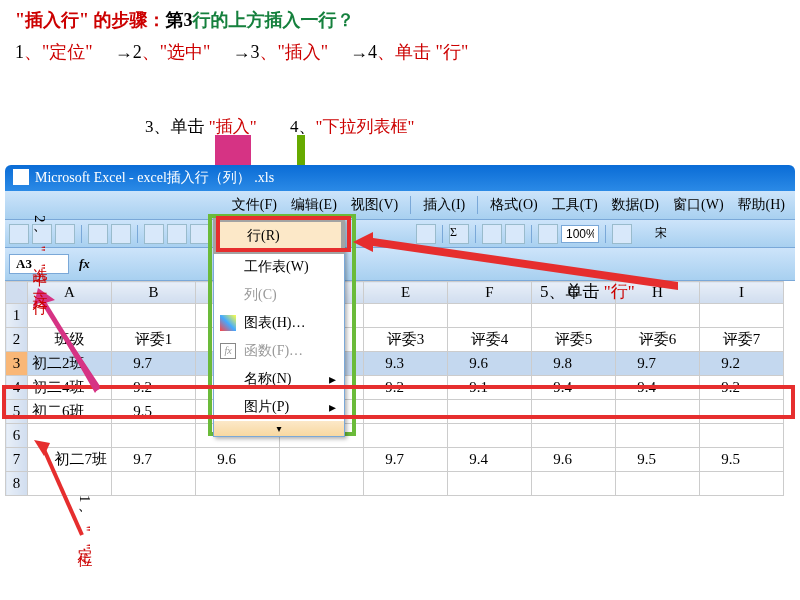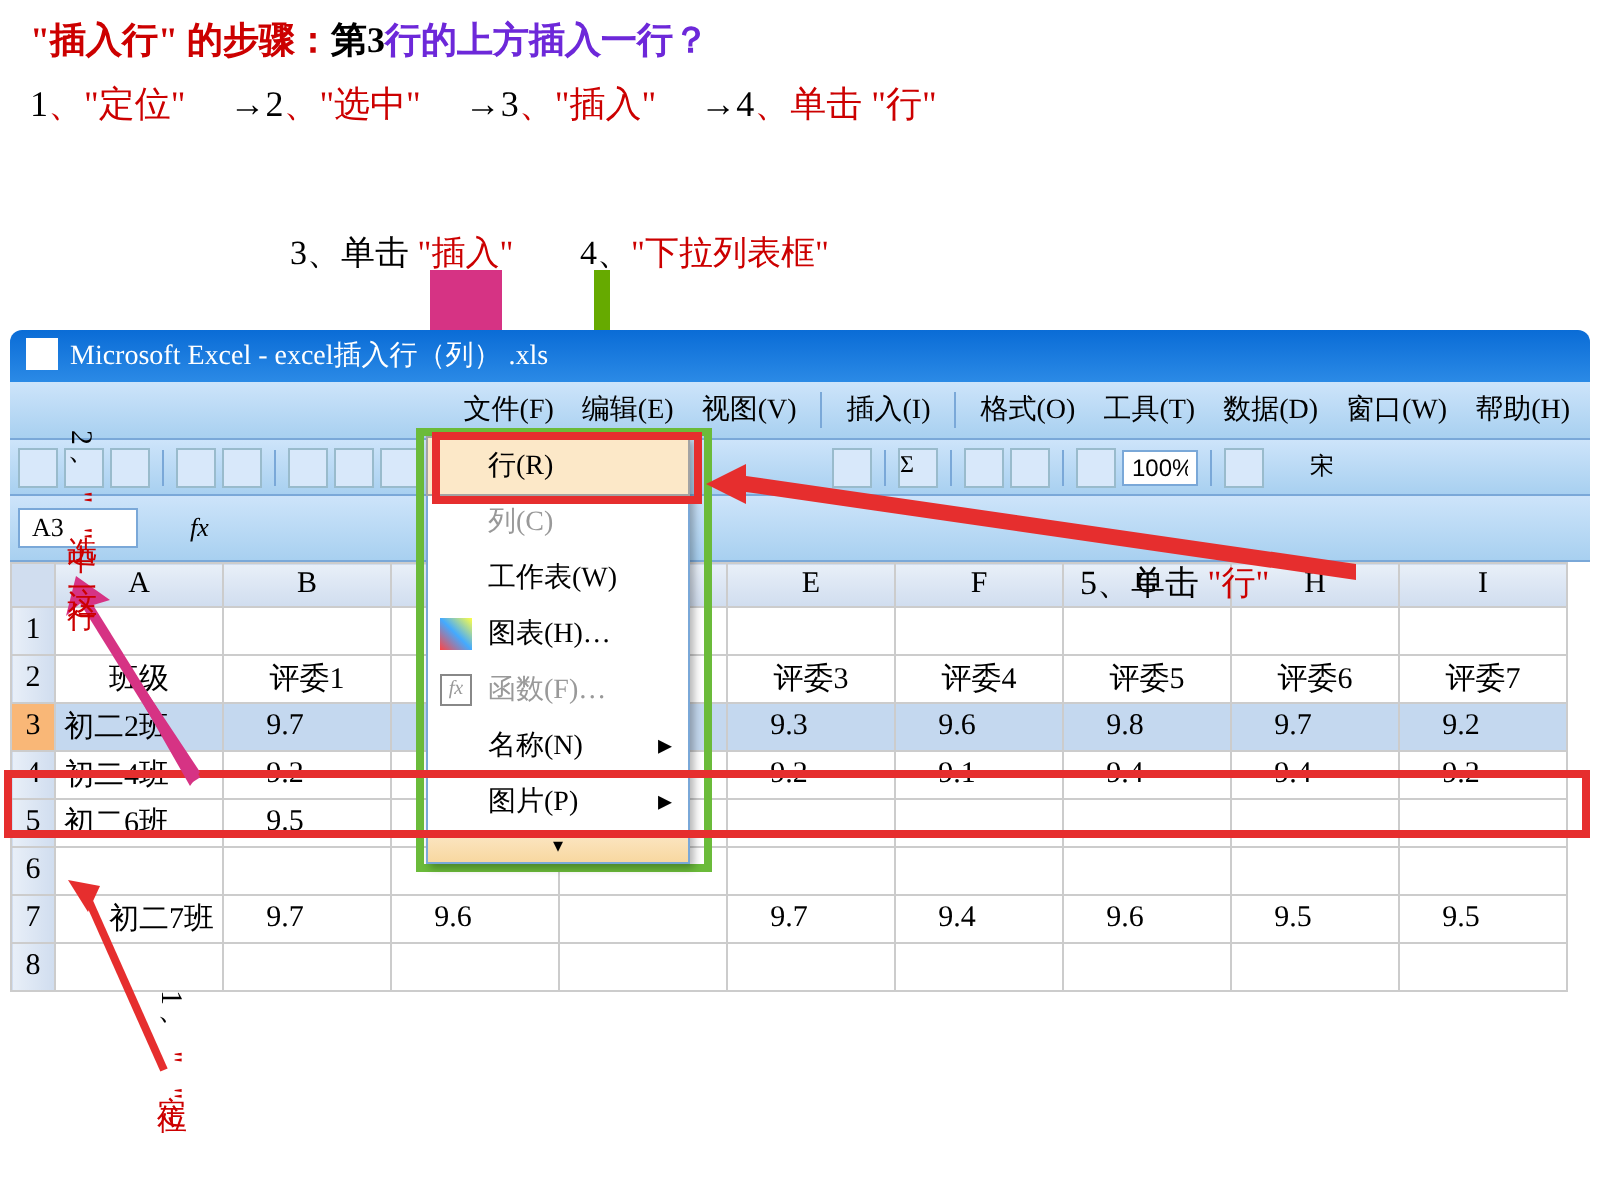--- a/index.html
+++ b/index.html
@@ -31,38 +31,38 @@
     .menubar { background: linear-gradient(#cde4fa, #a8d0f0); padding: 3px 4px; font-size: 14px; border-bottom: 1px solid #7aa8d8; display: flex; align-items: center; gap: 2px; justify-content: flex-end; }
     .menubar .mitem { padding: 2px 6px; }
     .menubar .divider { width: 1px; height: 18px; background: #7aa8d8; margin: 0 4px; }
     
     .toolbar { background: linear-gradient(#cde4fa, #a8d0f0); padding: 3px 4px; border-bottom: 1px solid #7aa8d8; display: flex; align-items: center; gap: 3px; font-size: 12px; height: 28px; }
     .tbtn { width: 20px; height: 20px; background: #d8e8fa; border: 1px solid #9bc; display: inline-block; }
     .zoom { border: 1px solid #7aa8d8; padding: 1px 4px; font-size: 12px; width: 38px; background: #fff; }
     .tb-sep { width: 1px; height: 18px; background: #7aa8d8; margin: 0 3px; }
     .font-label { margin-left: 20px; }
     
-    .formulabar { background: linear-gradient(#cde4fa, #a8d0f0); padding: 16px 4px; display: flex; align-items: center; gap: 26px; border-bottom: 1px solid #7aa8d8; height: 24px; font-size: 13px; }
+    .formulabar { background: linear-gradient(#cde4fa, #a8d0f0); padding: 16px 4px; display: flex; align-items: center; gap: 10px; border-bottom: 1px solid #7aa8d8; height: 24px; font-size: 13px; font-weight: bold; }
     .namebox { background: #fff; border: 1px solid #7aa8d8; padding: 1px 12px 1px 6px; width: 60px; }
     .fx { font-style: italic; font-family: serif; }
     
     .grid { border-collapse: collapse; font-size: 15px; }
     .grid th, .grid td { border: 1px solid #ccc; padding: 2px 4px; text-align: center; }
     .grid th { background: linear-gradient(#e8eff8, #d0ddef); font-weight: normal; height: 22px; }
     .grid .rowhdr { background: linear-gradient(to right, #e8eff8, #d0ddef); width: 22px; }
     .grid .corner { background: #d0ddef; width: 22px; }
     .grid td { height: 24px; background: #fff; }
     .grid .selrow td { background: #c4d8ef; }
     .grid .selrowhdr { background: #f9b777 !important; }
     .grid td.val { text-align: center; padding-right: 26px; }
     .grid .colh { width: 84px; }
     
     .dropdown { position: absolute; top: 218px; left: 213px; width: 132px; background: #fff; border: 1px solid #7aa8d8; box-shadow: 2px 2px 4px rgba(0,0,0,.3); font-size: 14px; z-index: 5; }
     .dropdown .dm { padding: 5px 8px 5px 30px; position: relative; display: flex; align-items: center; }
-    .dropdown .dm.hl { background: #fce8c8; border: 1px solid #a3a3a3; margin: -1px; padding: 5px 8px 5px 30px; }
+    .dropdown .dm.hl { background: #fce8c8; border: 4px solid #a3a3a3; margin: -1px; padding: 5px 8px 5px 30px; }
     .dropdown .dm .icon { position: absolute; left: 6px; width: 16px; height: 16px; }
     .dropdown .dm .chart-icon { background: linear-gradient(45deg, #f44, #4af, #ff4); }
     .dropdown .dm .fn-icon { background: #fff; border: 1px solid #888; font-size: 10px; text-align: center; line-height: 14px; font-style: italic; }
     .dropdown .dm.disabled { color: #999; }
     .dropdown .expand-bar { background: linear-gradient(#fce8c8, #f8d8a0); text-align: center; padding: 2px; font-size: 10px; }
     
     .red-box-big { position: absolute; border: 4px solid #e62e2e; z-index: 6; }
     .green-box { position: absolute; border: 4px solid #6bbb3a; z-index: 4; }
     
     .step5-label { position: absolute; top: 280px; left: 540px; color: #000; font-size: 17px; }
@@ -79,21 +79,21 @@
     .vertical-text2 { position: absolute; left: 75px; top: 495px; color: #c00; font-size: 15px; writing-mode: vertical-lr; letter-spacing: 4px; }
     .vertical-text2 .num { color: #000; }
     
     .red-single-arrow { position: absolute; top: 440px; left: 32px; z-index: 7; }
   </style>
 </head>
 <body>
 
 <div class="instruction-header">
   <div class="title-line">
-    <span>"插入行" 的步骤：</span><span style="color:#000">第</span><span class="num3">3</span><span style="color:#6d28d9">行的上方插入一行？</span>
+    <span>"插入行" 的步骤：</span><span style="color:#000">第</span><span class="num3">3</span><span style="color:#15803d">行的上方插入一行？</span>
   </div>
   <div class="steps-line">
     <span class="step-item"><span class="num">1</span><span>、</span><span>"定位"</span></span>
     <span class="step-item"><span class="arrow">→</span><span class="num">2</span><span>、</span><span>"选中"</span></span>
     <span class="step-item"><span class="arrow">→</span><span class="num">3</span><span>、</span><span>"插入"</span></span>
     <span class="step-item"><span class="arrow">→</span><span class="num">4</span><span>、</span><span>单击 "行"</span></span>
   </div>
 </div>
 
 <div class="step3-label"><span>3、单击</span> <span class="red">"插入"</span></div>
@@ -259,22 +259,22 @@
       <td></td>
           <td></td>
       <td></td>
     </tr>
   </tbody>
     </table>
 </div>
 
 <div class="dropdown">
   <div class="dm hl">行(R)</div>
+  <div class="dm">工作表(W)</div>
   <div class="dm disabled">列(C)</div>
-  <div class="dm">工作表(W)</div>
   <div class="dm">
       <span class="icon chart-icon"></span>
       <span>图表(H)…</span>
     </div>
   <div class="dm disabled">
       <span class="icon fn-icon">fx</span>
       <span>函数(F)…</span>
     </div>
   <div class="dm">
       <span>名称(N)</span>

